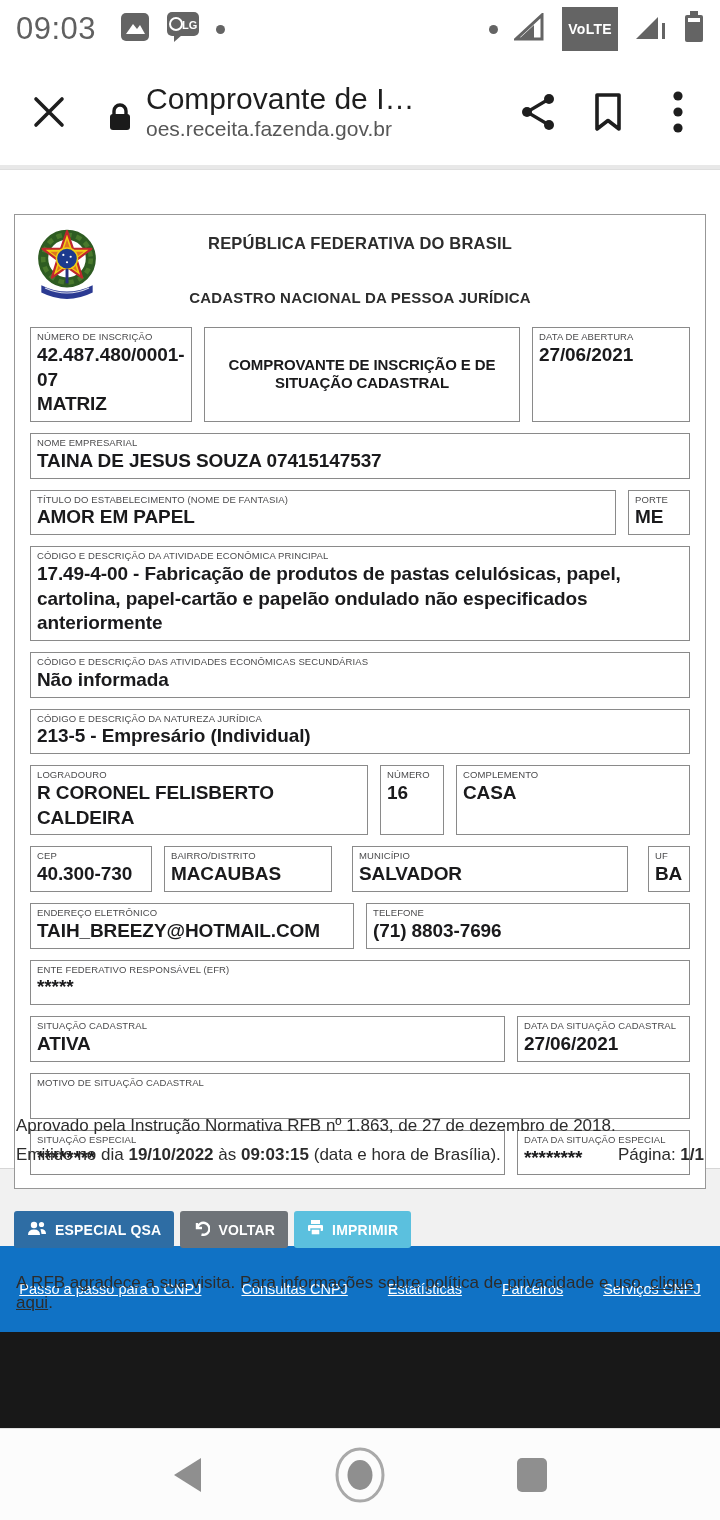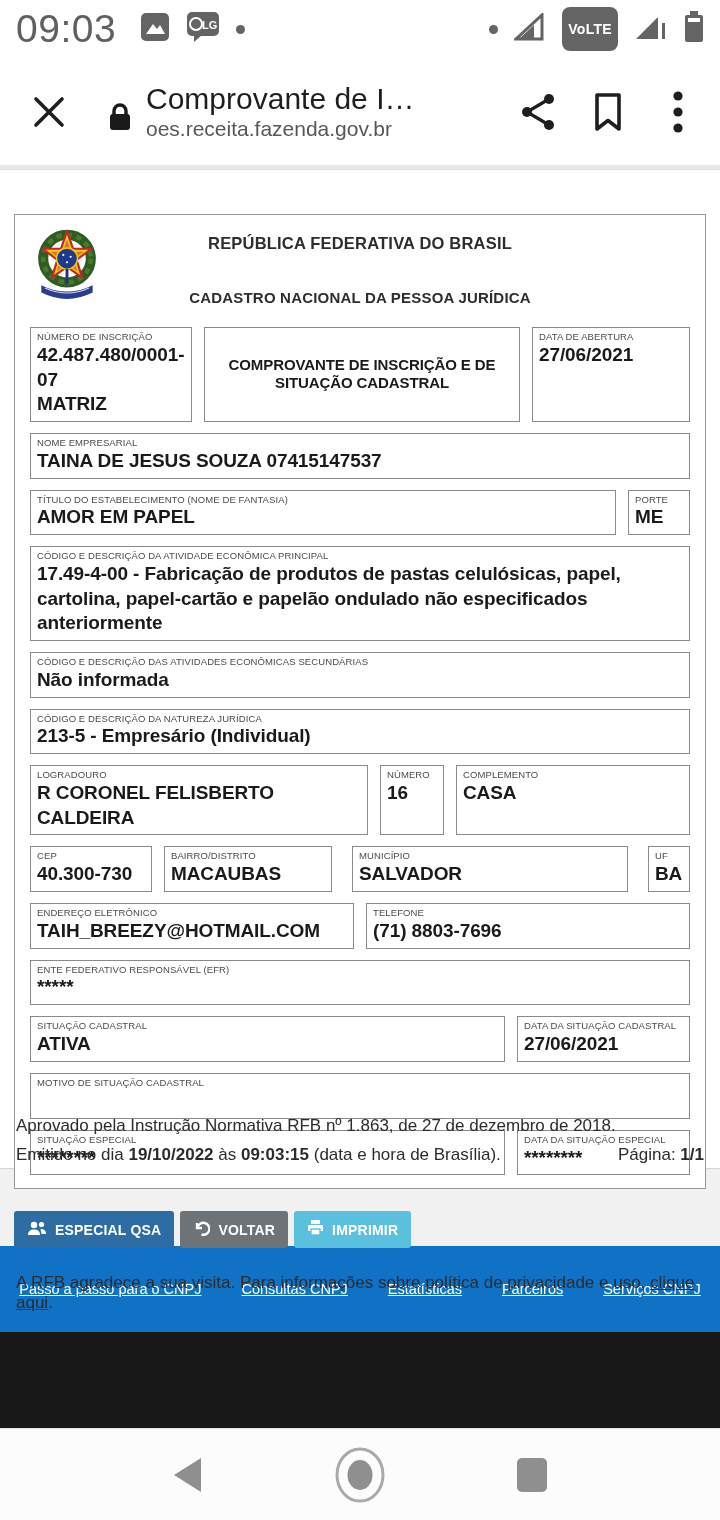--- a/index.html
+++ b/index.html
@@ -5,25 +5,25 @@
   * { box-sizing: border-box; }
   html,body { margin:0; padding:0; }
   body {
     width:720px; height:1520px; background:#ffffff;
     font-family:"Liberation Sans", sans-serif; position:relative; overflow:hidden;
     -webkit-font-smoothing:antialiased;
   }
 
   
   .status-bar { height:58px; display:flex; align-items:center; padding:0 16px; background:#fff; }
-  .sb-time { font-size:39px; color:#606060; margin-right:24px; letter-spacing:0.5px; }
+  .sb-time { font-size:31px; color:#606060; margin-right:24px; letter-spacing:0.5px; }
   .sb-left { display:flex; align-items:center; gap:16px; }
   .sb-right { margin-left:auto; display:flex; align-items:center; gap:16px; }
   .sb-dot { width:9px; height:9px; border-radius:50%; background:#646464; }
-  .volte-badge { background:#646464; color:#fff; font-size:14px; font-weight:bold; padding:14px 6px; border-radius:8px; letter-spacing:0.3px; }
+  .volte-badge { background:#646464; color:#fff; font-size:14px; font-weight:bold; padding:14px 6px; border-radius:0; letter-spacing:0.3px; }
 
   
   .browser-header { height:107px; display:flex; align-items:center; padding:0 14px; background:#fff; }
   .bh-close { width:58px; height:58px; display:flex; align-items:center; justify-content:center; margin-left:6px; }
   .bh-lock { margin:14px 0 0 30px; }
   .bh-titles { flex:1; min-width:0; margin-left:14px; overflow:hidden; }
   .bh-title { font-size:30px; color:#1e1e1e; white-space:nowrap; overflow:hidden; }
   .bh-url { font-size:21px; color:#575757; white-space:nowrap; overflow:hidden; margin-top:1px; }
   .bh-action { width:56px; height:56px; display:flex; align-items:center; justify-content:center; margin-left:14px; }
   .separator { height:5px; background:#e8e8e8; border-bottom:1px solid #dedede; }

